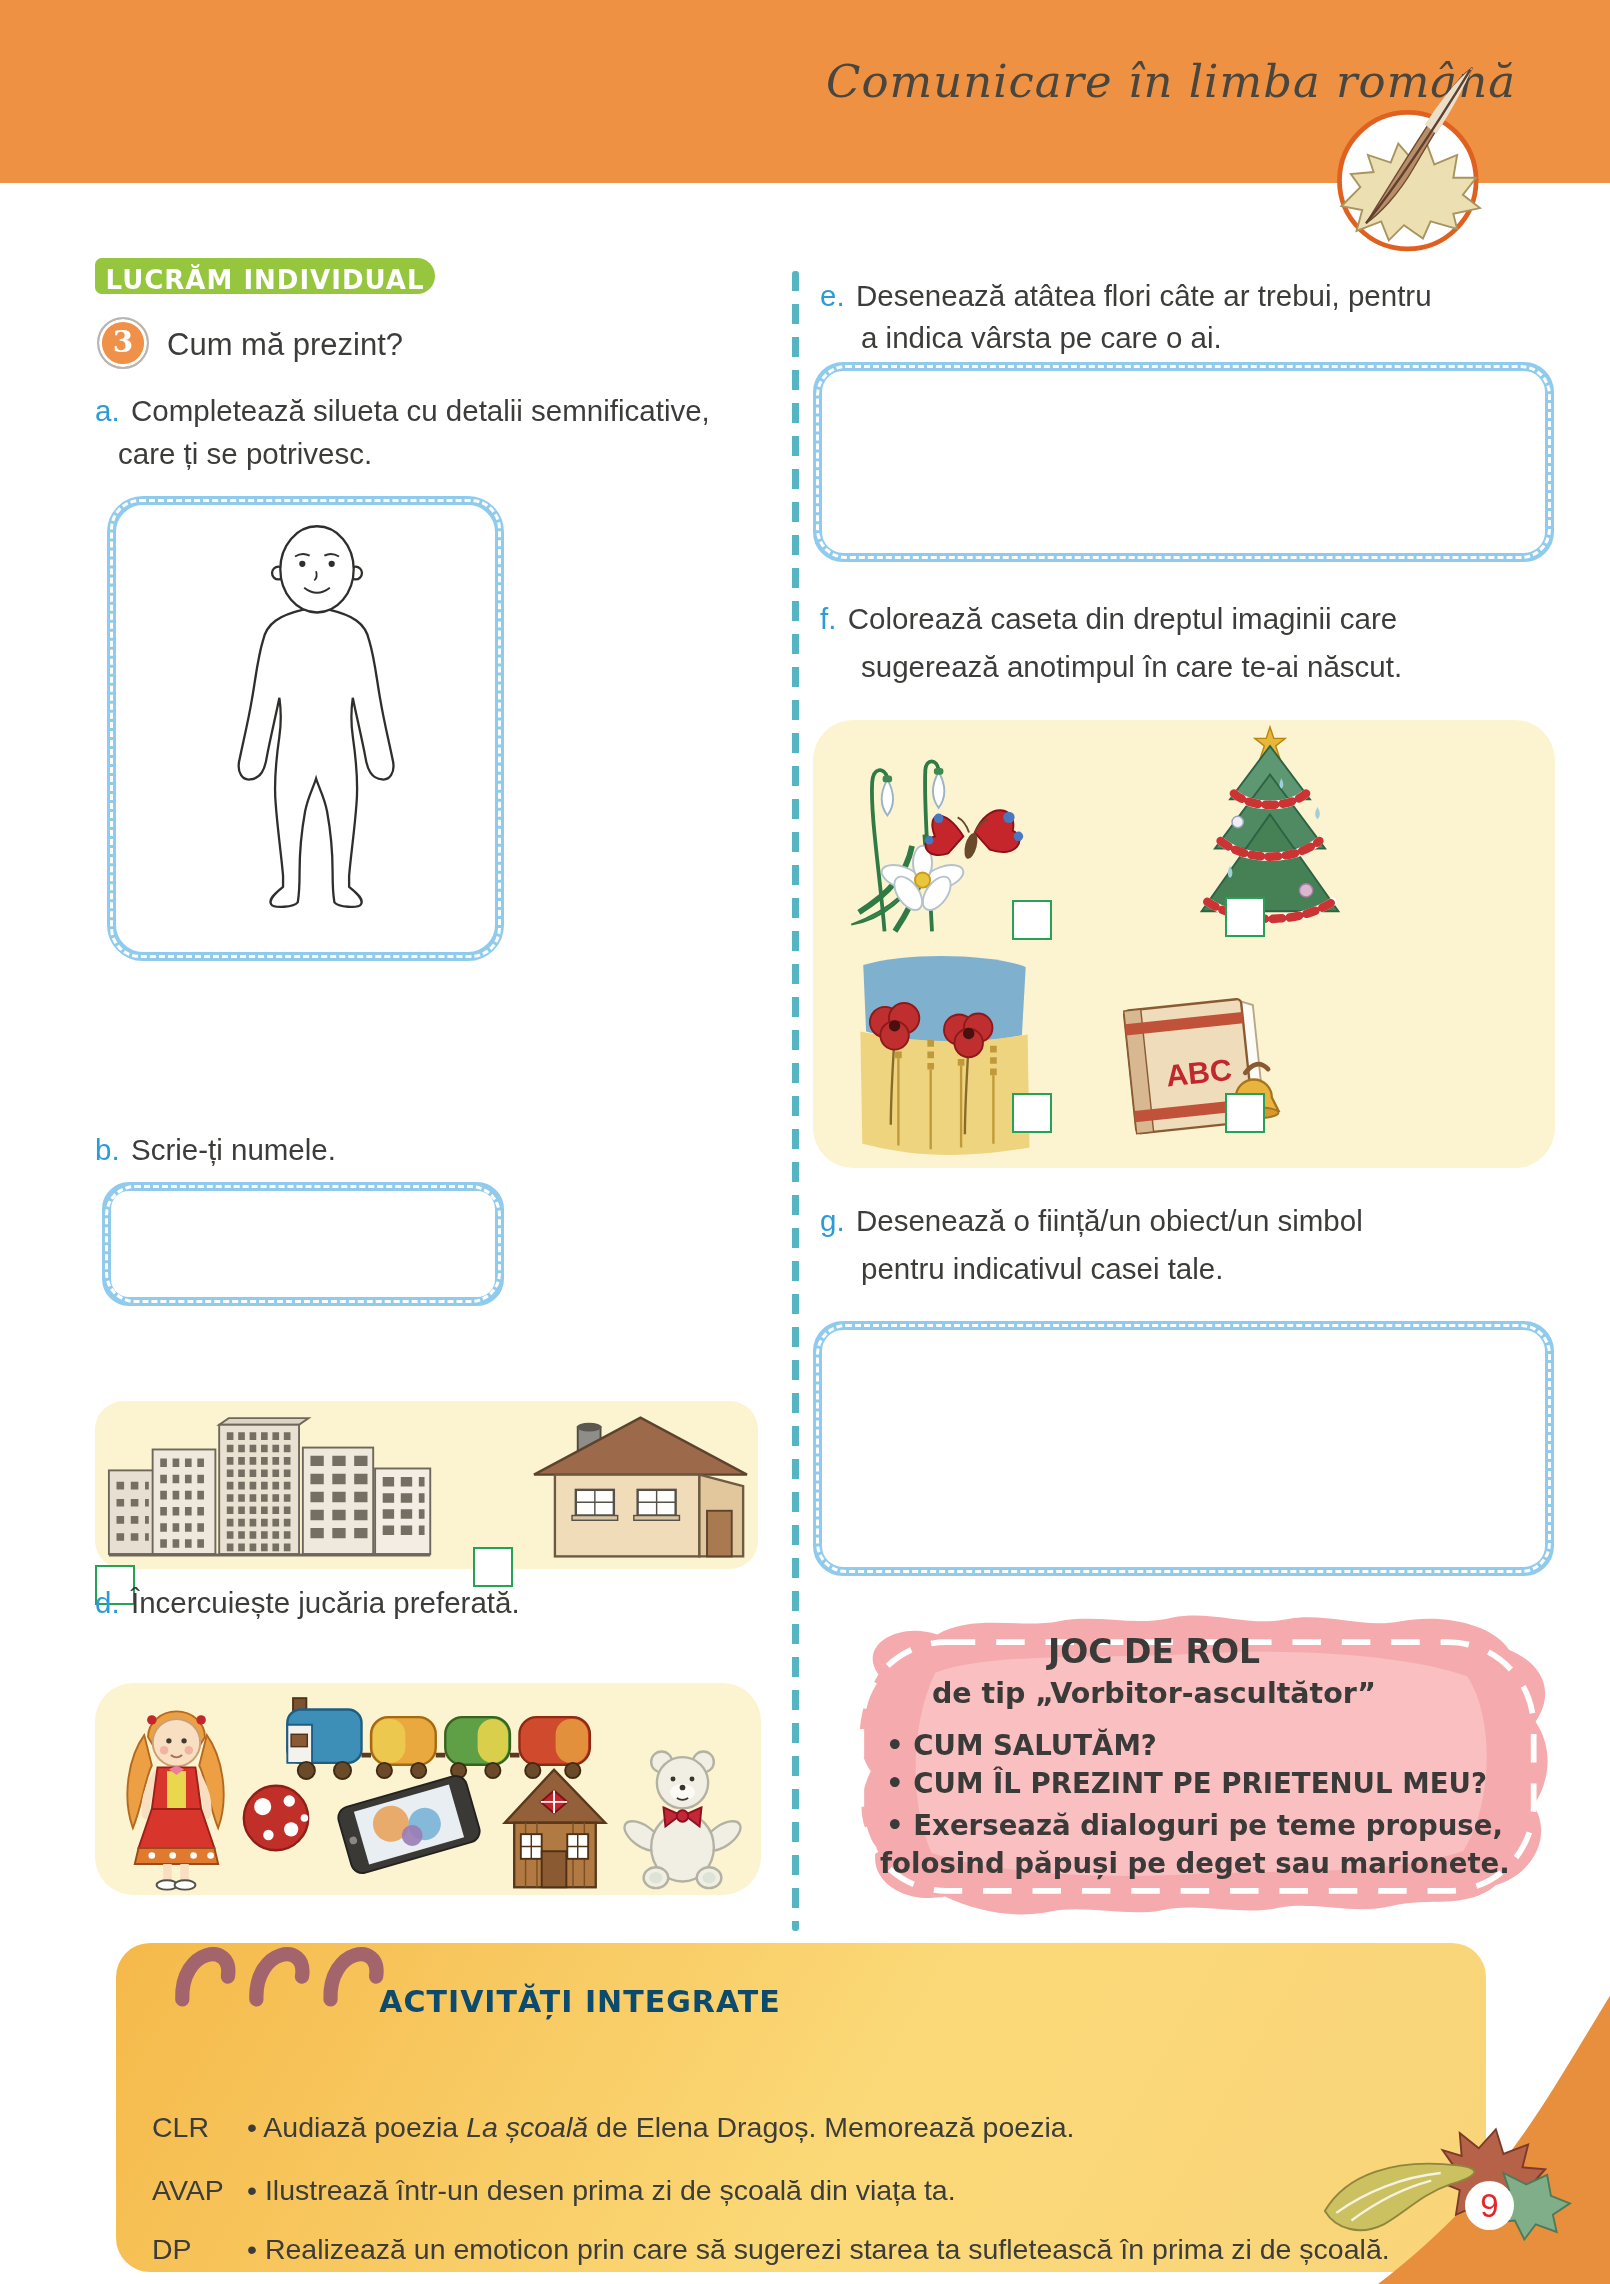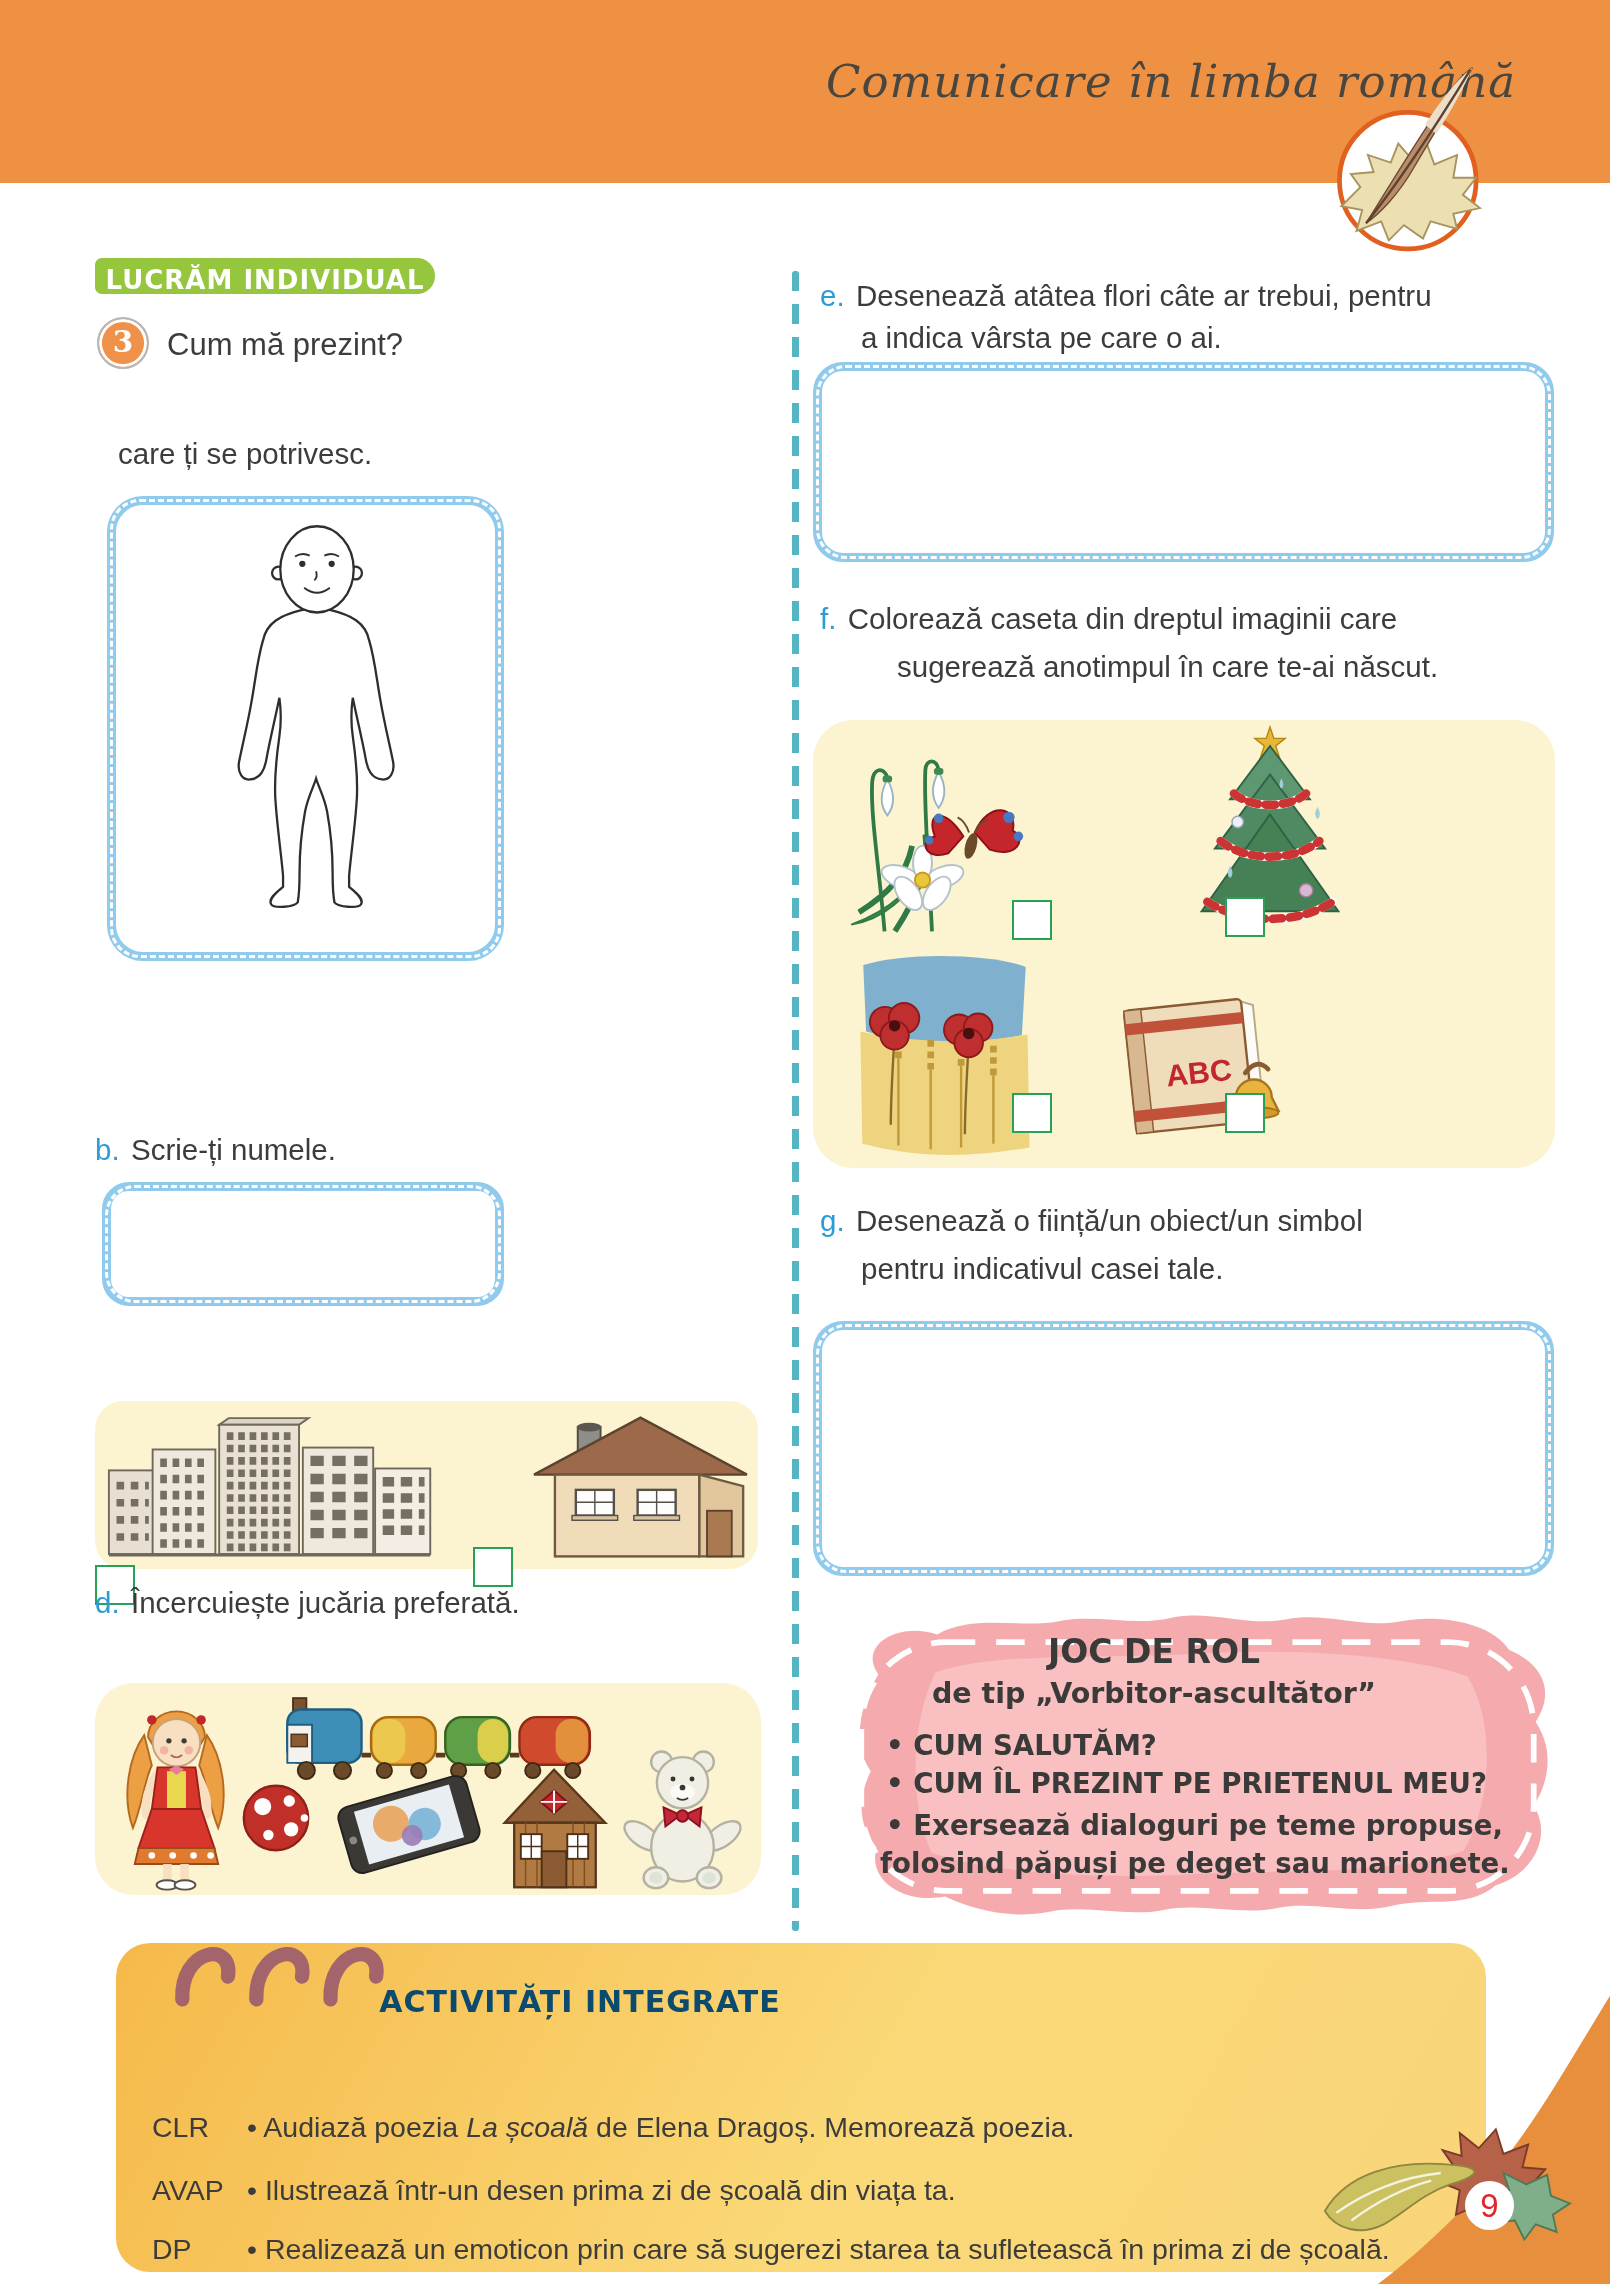--- a/index.html
+++ b/index.html
@@ -63,20 +63,21 @@
     <path d="M58,200 C80,165 108,118 146,62 C154,50 162,42 170,36 C158,62 132,100 108,142 C92,170 72,190 58,200 Z" fill="#b98d68" stroke="#6f4a34" stroke-width="1.5"></path>
     <path d="M120,96 C136,72 152,50 170,36 C162,56 146,84 132,106 Z" fill="#ecdfca"></path>
     <path d="M58,200 C90,160 130,100 168,38" stroke="#5f4130" stroke-width="2.5" fill="none"></path>
   </svg>
 
   <div class="badge">LUCRĂM INDIVIDUAL</div>
 
   <div class="numcircle">3</div>
   <div class="extitle">Cum mă prezint?</div>
 
+  <div class="t" style="left:95px;top:394px;"><span class="lb">a.</span><span>Completează silueta cu detalii semnificative,</span></div>
   <div class="t" style="left:118px;top:437px;">care ți se potrivesc.</div>
 
   <div class="bluebox" style="left:107px;top:496px;width:379px;height:447px;">
     <svg style="left:100px;top:13.3px;" width="202" height="422" viewBox="0 0 220 460">
       <g fill="#fff" stroke="#2e2e2c" stroke-width="2.5">
         <path d="M95,100 C70,106 55,114 51,134 C45,154 43,176 39,198 C35,222 29,246 25,266 C23,278 29,286 37,285 C49,284 53,274 55,262 C59,240 65,216 69,196 C71,210 71,224 69,238 C65,266 63,290 65,312 C67,340 71,366 73,390 L73,402 C63,410 57,416 60,421 C63,426 85,424 89,419 C91,408 91,396 91,386 C91,364 93,342 97,320 C100,304 106,294 109,284 C112,294 118,304 121,320 C125,342 127,364 127,386 C127,396 127,408 129,419 C133,424 155,426 158,421 C161,416 155,410 145,402 L145,390 C147,366 151,340 153,312 C155,290 153,266 149,238 C147,224 147,210 149,196 C153,216 159,240 163,262 C165,274 169,284 181,285 C189,286 195,278 193,266 C189,246 183,222 179,198 C175,176 173,154 167,134 C163,114 148,106 123,100 L123,90 L95,90 Z"></path>
         <circle cx="68" cy="60" r="7"></circle>
           <circle cx="152" cy="60" r="7"></circle>
         <ellipse cx="110" cy="56" rx="40" ry="47"></ellipse>
       </g>
@@ -248,21 +249,21 @@
     </g>
   </svg>
 
   <div class="sep"></div>
 
   <div class="t" style="left:820px;top:279px;"><span class="lb">e.</span><span>Desenează atâtea flori câte ar trebui, pentru</span></div>
   <div class="t" style="left:861px;top:321px;">a indica vârsta pe care o ai.</div>
   <div class="bluebox" style="left:813px;top:362px;width:723px;height:182px;border-radius:30px;"></div>
 
   <div class="t" style="left:820px;top:602px;"><span class="lb">f.</span><span>Colorează caseta din dreptul imaginii care</span></div>
-  <div class="t" style="left:861px;top:650px;margin-left:36px;">sugerează anotimpul în care te-ai născut.</div>
+  <div class="t" style="left:861px;top:650px;">sugerează anotimpul în care te-ai născut.</div>
 
   <div class="panel" style="left:813px;top:720px;width:742px;height:448px;border-radius:40px;"></div>
   <svg style="left:832px;top:730px;" width="200" height="207" viewBox="0 0 210 218">
     <path d="M20,205 C60,190 90,165 100,132 C82,180 50,200 20,205 Z" fill="#3f8a52" stroke="#2f7a45" stroke-width="2"></path>
     <g stroke="#2f7a45" fill="none">
       <path stroke-width="4" d="M55,212 C50,150 40,90 42,55 C43,40 54,38 58,50"></path>
       <path stroke-width="4" d="M105,212 C102,150 96,80 98,42 C99,30 110,30 112,42"></path>
       <path stroke-width="6" d="M66,212 C92,172 102,142 98,110"></path>
       <path stroke-width="6" d="M28,192 C60,172 78,152 84,122"></path>
     </g>

